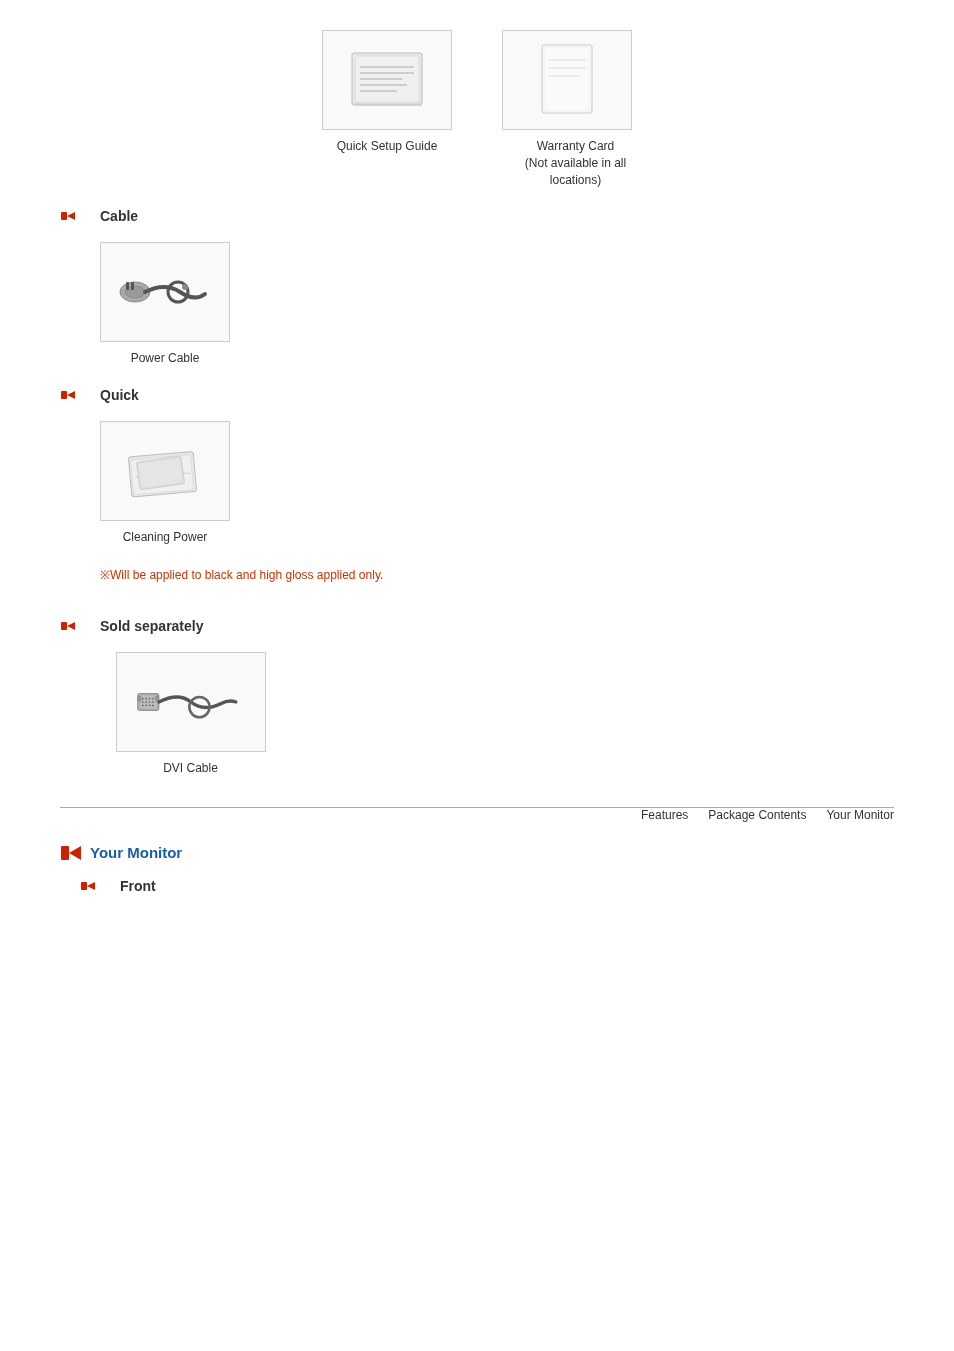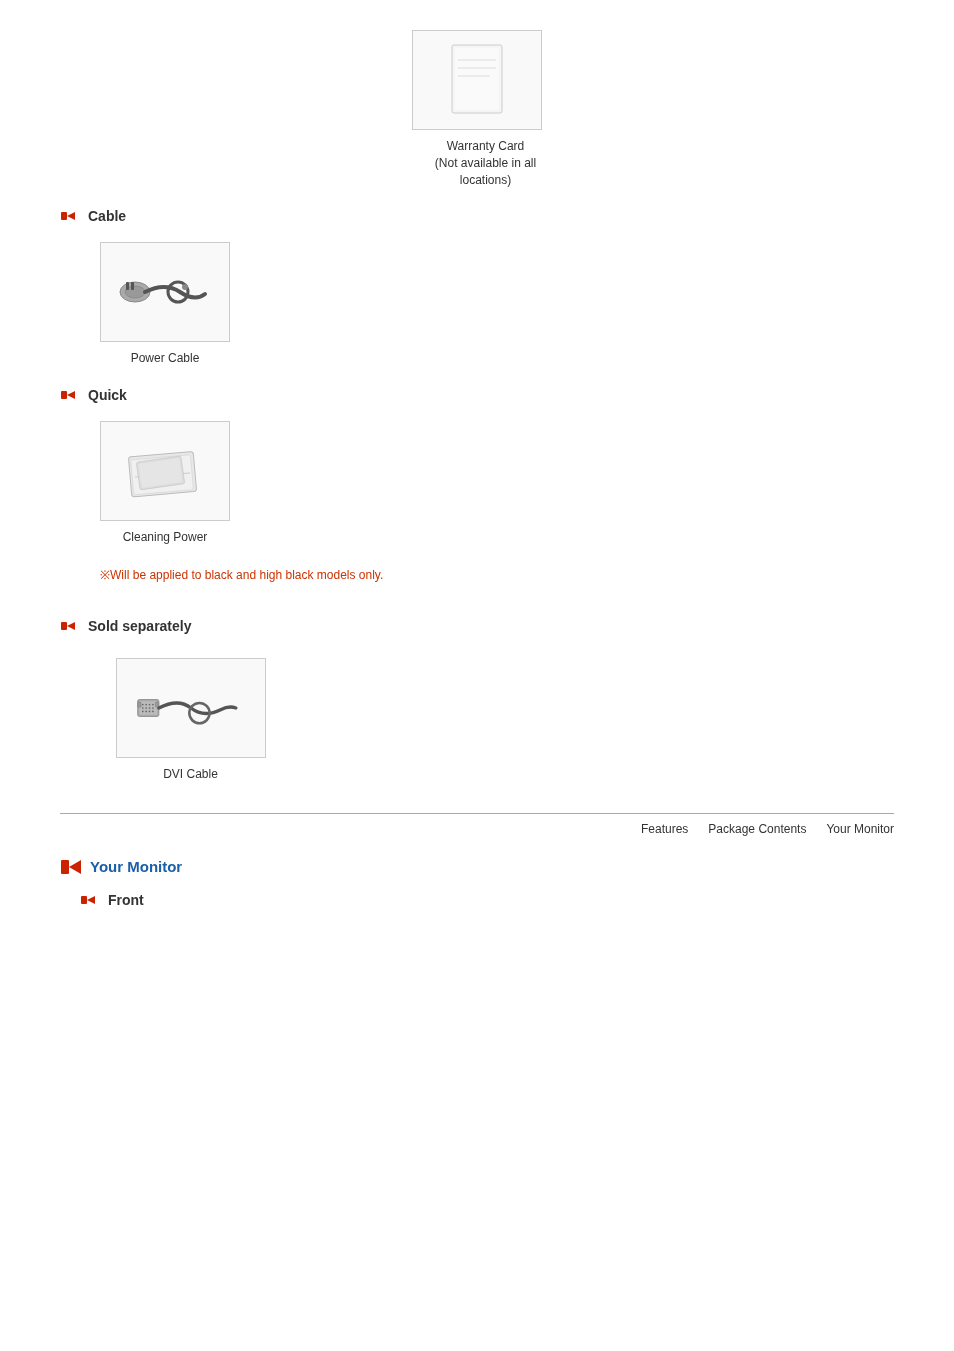--- a/index.html
+++ b/index.html
@@ -9,21 +9,21 @@
       color: #333;
       background: #fff;
       width: 954px;
       min-height: 1351px;
       padding: 30px 60px;
     }
 
     .section-header {
       display: flex;
       align-items: center;
-      gap: 12px;
+      gap: 24px;
       margin-bottom: 18px;
       margin-top: 10px;
     }
 
     .section-icon {
       width: 16px;
       height: 16px;
       display: inline-flex;
       align-items: center;
       justify-content: center;
@@ -73,21 +73,20 @@
       color: #cc3300;
       font-size: 12px;
       margin-left: 40px;
       margin-bottom: 10px;
     }
 
     .nav-bar {
       display: flex;
       justify-content: flex-end;
       border-top: 1px solid #aaa;
-      padding-top: 8px;
       gap: 20px;
       margin-top: 30px;
       margin-bottom: 20px;
     }
 
     .nav-link {
       font-size: 12px;
       color: #333;
       cursor: pointer;
       text-decoration: none;
@@ -141,20 +140,37 @@
     }
   </style>
 </head>
 <body>
 
 
 
 
 <div class="items-row" style="justify-content:center; margin-left:0; gap:50px;">
 
+  <div class="item">
+    <div class="item-image-box">
+      <svg class="img-quicksetup" viewBox="0 0 90 70" xmlns="http://www.w3.org/2000/svg">
+
+        <rect x="10" y="8" width="70" height="52" rx="2" fill="#e8e8e8" stroke="#bbb" stroke-width="1"></rect>
+        <rect x="13" y="11" width="64" height="46" rx="1" fill="#f0f0f0" stroke="#ccc" stroke-width="0.5"></rect>
+        <line x1="18" y1="22" x2="72" y2="22" stroke="#aaa" stroke-width="1"></line>
+        <line x1="18" y1="28" x2="72" y2="28" stroke="#aaa" stroke-width="1"></line>
+        <line x1="18" y1="34" x2="60" y2="34" stroke="#aaa" stroke-width="1"></line>
+        <line x1="18" y1="40" x2="65" y2="40" stroke="#aaa" stroke-width="1"></line>
+        <line x1="18" y1="46" x2="55" y2="46" stroke="#aaa" stroke-width="1"></line>
+
+        <rect x="12" y="58" width="68" height="3" rx="1" fill="#ccc" opacity="0.5"></rect>
+      </svg>
+    </div>
+    <span class="item-label">Quick Setup Guide</span>
+  </div>
 
   <div class="item">
     <div class="item-image-box">
       <svg class="img-warranty" viewBox="0 0 70 80" xmlns="http://www.w3.org/2000/svg">
 
         <rect x="10" y="5" width="50" height="68" rx="2" fill="#f5f5f5" stroke="#ccc" stroke-width="1"></rect>
         <rect x="13" y="8" width="44" height="62" rx="1" fill="#fafafa"></rect>
         <line x1="16" y1="20" x2="54" y2="20" stroke="#ddd" stroke-width="1"></line>
         <line x1="16" y1="28" x2="54" y2="28" stroke="#ddd" stroke-width="1"></line>
         <line x1="16" y1="36" x2="48" y2="36" stroke="#ddd" stroke-width="1"></line>
@@ -224,38 +240,38 @@
         <line x1="15" y1="38" x2="70" y2="34" stroke="#ccc" stroke-width="1"></line>
 
         <rect x="18" y="20" width="45" height="28" rx="2" fill="#ddd" stroke="#bbb" stroke-width="0.5" transform="rotate(-8, 40, 34)"></rect>
         <rect x="20" y="22" width="41" height="24" rx="1" fill="#e5e5e5" transform="rotate(-8, 40, 34)"></rect>
       </svg>
     </div>
     <span class="item-label">Cleaning Power</span>
   </div>
 </div>
 
-<p class="note-text">※Will be applied to black and high black models only.</p>
+<p class="note-text">※Will be applied to black and high gloss applied only.</p>
 
 <br>
 
 
 <div class="section-header" style="margin-top:10px;">
   <span class="section-icon">
     <svg width="16" height="16" viewBox="0 0 16 16">
       <rect x="1" y="4" width="6" height="8" rx="1" fill="#cc2200"></rect>
       <polygon points="7,8 15,4 15,12" fill="#cc2200"></polygon>
     </svg>
   </span>
   <span class="section-title">Sold separately</span>
 </div>
 
 <div class="items-row">
 
-  <div class="item" style="width:181px;margin-top:6px;">
+  <div class="item" style="width:181px;">
     <div class="item-image-box" style="width:150px;">
       <svg class="img-dvi" viewBox="0 0 130 60" xmlns="http://www.w3.org/2000/svg">
 
         <rect x="2" y="20" width="25" height="20" rx="2" fill="#aaa" stroke="#888" stroke-width="1"></rect>
         <rect x="4" y="22" width="21" height="16" rx="1" fill="#bbb"></rect>
 
         <circle cx="8" cy="26" r="1" fill="#666"></circle>
         <circle cx="12" cy="26" r="1" fill="#666"></circle>
         <circle cx="16" cy="26" r="1" fill="#666"></circle>
         <circle cx="20" cy="26" r="1" fill="#666"></circle>

